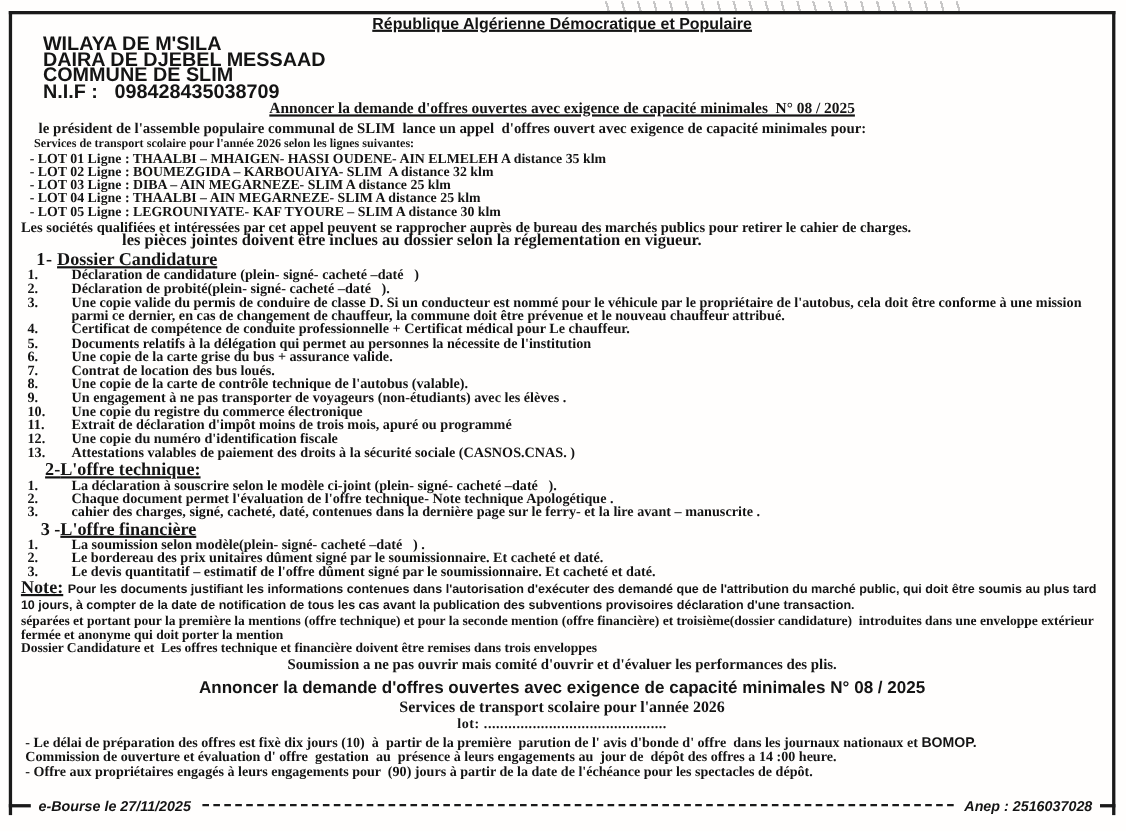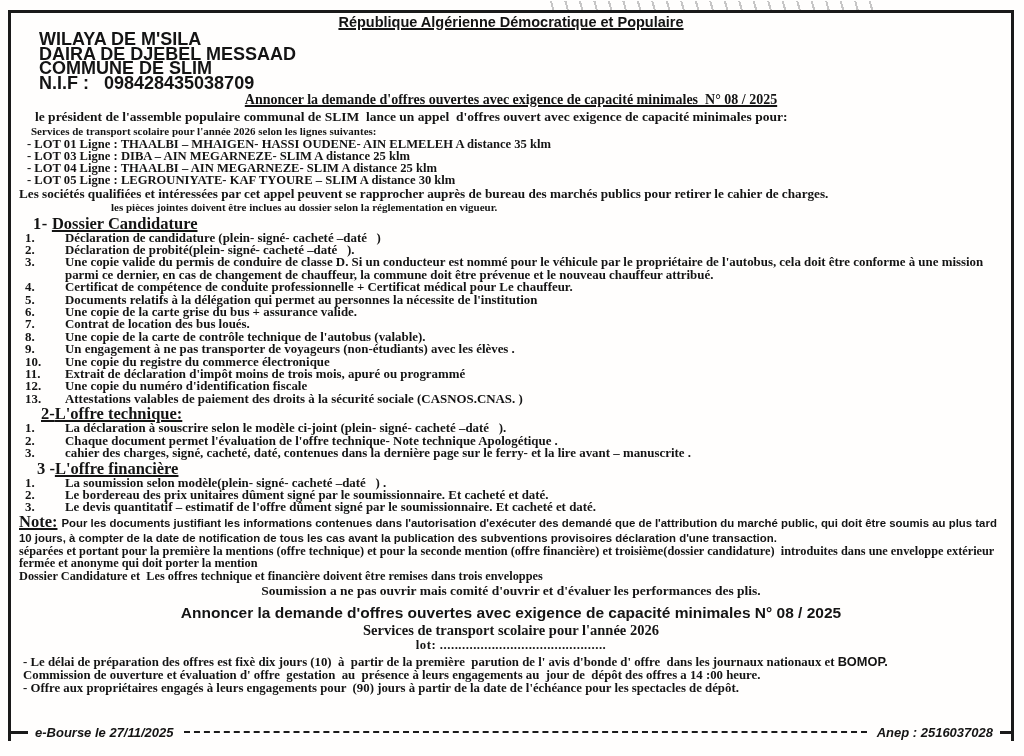--- a/index.html
+++ b/index.html
@@ -29,21 +29,21 @@
 
   .republic{text-align:center;font-family:"Liberation Sans",sans-serif;font-weight:bold;font-size:14.5px;line-height:16px;}
   .agency{font-family:"Liberation Sans",sans-serif;font-weight:bold;font-size:18px;line-height:13.5px;margin:3px 0 0 20px;}
   .agency div{margin-bottom:1px;}
   .title1{text-align:center;font-weight:bold;font-size:14px;line-height:17px;margin-top:1px;}
   .intro{font-weight:bold;font-size:13.5px;line-height:14.5px;margin:2px 40px 0 16px;}
   .services{font-weight:bold;font-size:11px;line-height:13px;margin-left:12px;}
   .lots{margin-left:8px;}
   .lot-line{font-weight:bold;font-size:12.6px;line-height:12.2px;white-space:pre-wrap;}
   .societes{font-weight:bold;font-size:13.2px;line-height:13.8px;margin:1px 4px 0 0;}
-  .pieces{font-weight:bold;font-size:11px;line-height:13.5px;margin-left:92px;}
+  .pieces{font-weight:bold;font-size:15px;line-height:13.5px;margin-left:92px;}
   .hrow{font-weight:bold;font-size:16.5px;line-height:17px;margin-left:14px;}
   .hrow .hnum{letter-spacing:.5px;}
   .numlist .li{display:flex;font-weight:bold;font-size:12.9px;line-height:12.4px;}
   .numlist .num{flex:none;width:46px;padding-left:6px;box-sizing:border-box;}
   .numlist .txt{flex:1;white-space:pre-wrap;padding-right:2px;}
   .note{line-height:13px;margin-top:1px;}
   .notelbl{font-size:16.5px;font-weight:bold;}
   .notebody{font-family:"Liberation Sans",sans-serif;font-weight:bold;font-size:11.4px;white-space:pre-wrap;}
   .env{font-weight:bold;font-size:12.3px;line-height:12.6px;white-space:pre-wrap;}
   .soumission{text-align:center;font-weight:bold;font-size:13.5px;line-height:15px;}
@@ -87,20 +87,21 @@
       <span class="u pre">Annoncer la demande d'offres ouvertes avec exigence de capacité minimales  N° 08 / 2025</span>
     </div>
 
     <p class="intro pre">le président de l'assemble populaire communal de SLIM  lance un appel  d'offres ouvert avec exigence de capacité minimales pour:</p>
     <p class="services pre">Services de transport scolaire pour l'année 2026 selon les lignes suivantes:</p>
 
     <div class="lots">
 
         <div class="lot-line">- LOT 01 Ligne : THAALBI – MHAIGEN- HASSI OUDENE- AIN ELMELEH A distance 35 klm</div>
 
+        <div class="lot-line">- LOT 02 Ligne : BOUMEZGIDA – KARBOUAIYA- SLIM  A distance 32 klm</div>
 
         <div class="lot-line">- LOT 03 Ligne : DIBA – AIN MEGARNEZE- SLIM A distance 25 klm</div>
 
         <div class="lot-line">- LOT 04 Ligne : THAALBI – AIN MEGARNEZE- SLIM A distance 25 klm</div>
 
         <div class="lot-line">- LOT 05 Ligne : LEGROUNIYATE- KAF TYOURE – SLIM A distance 30 klm</div>
       </div>
 
     <p class="societes pre">Les sociétés qualifiées et intéressées par cet appel peuvent se rapprocher auprès de bureau des marchés publics pour retirer le cahier de charges.</p>
     <p class="pieces pre">les pièces jointes doivent être inclues au dossier selon la réglementation en vigueur.</p>

